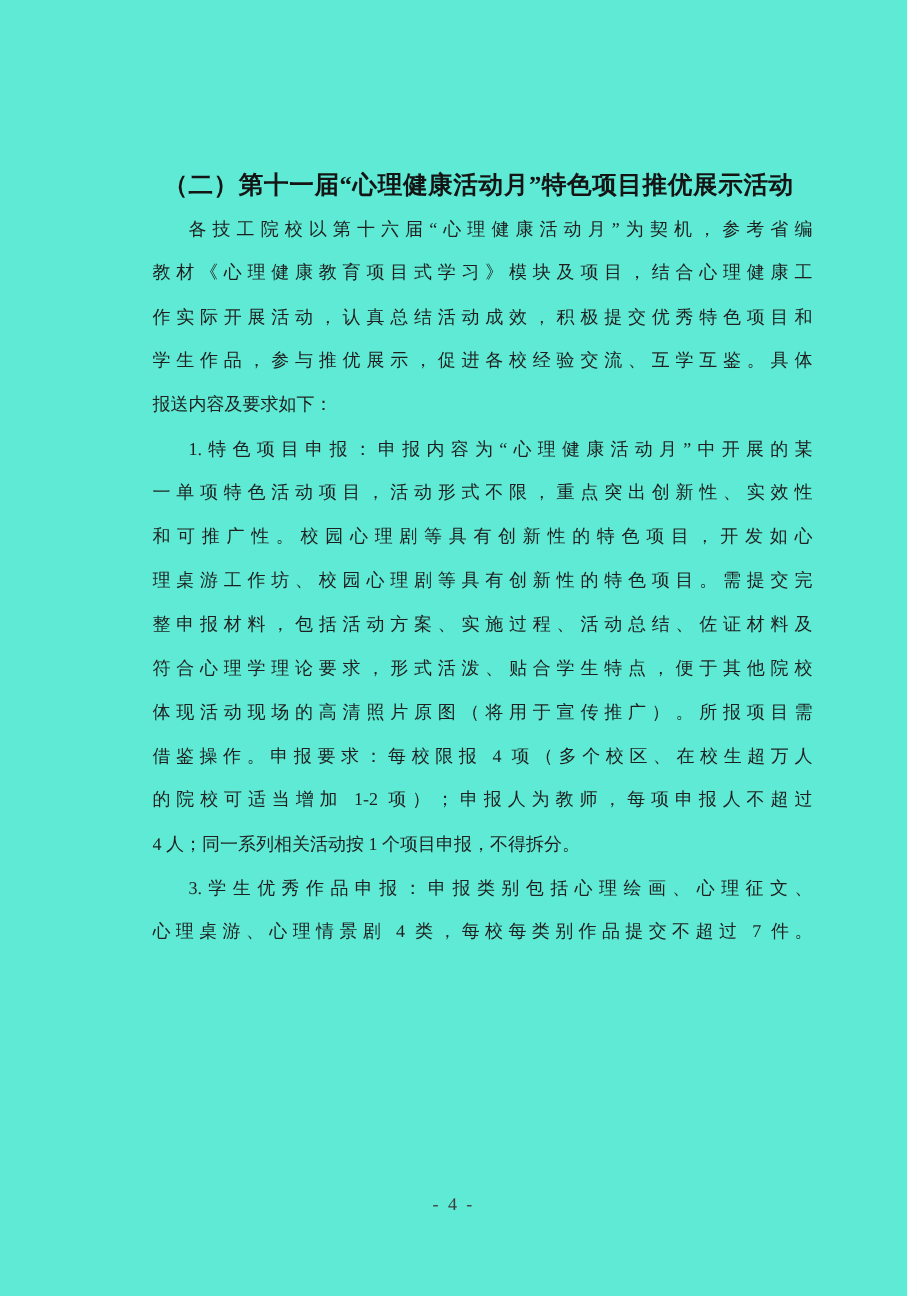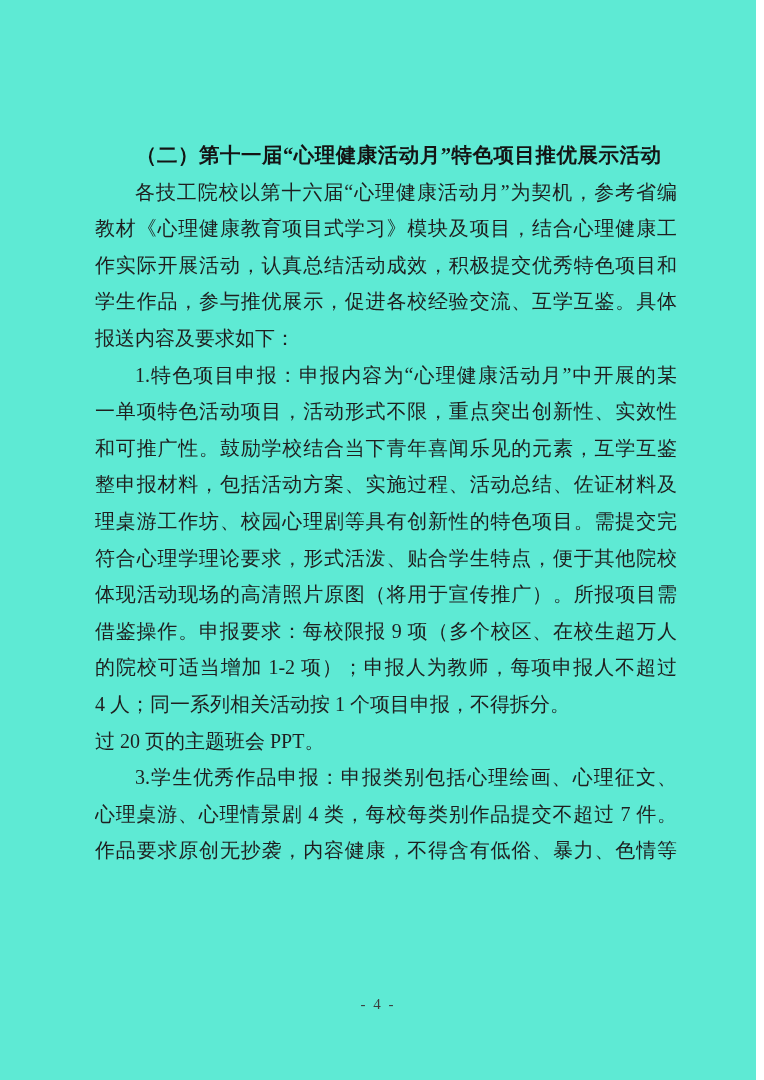--- a/index.html
+++ b/index.html
@@ -26,25 +26,26 @@
     margin: 0;
     font-size: 20.5px;
     font-weight: bold;
     color: #141414;
     line-height: 36.6px;
     text-indent: 2em;
     letter-spacing: 0.5px;
     white-space: nowrap;
   }
   .line {
-    font-size: 20px;
+    font-size: 15px;
     line-height: 36.6px;
     text-align: justify;
     text-align-last: justify;
     overflow: hidden;
+    margin-left: 32px;
   }
   .line.first {
     text-indent: 2em;
   }
   .line.last {
     text-align-last: left;
   }
   .footer {
     position: absolute;
     top: 996px;
@@ -63,28 +64,26 @@
   <div class="content">
     <h2 class="heading">（二）第十一届“心理健康活动月”特色项目推优展示活动</h2>
     <div>
         <div class="line first">各技工院校以第十六届“心理健康活动月”为契机，参考省编</div>
         <div class="line">教材《心理健康教育项目式学习》模块及项目，结合心理健康工</div>
         <div class="line">作实际开展活动，认真总结活动成效，积极提交优秀特色项目和</div>
         <div class="line">学生作品，参与推优展示，促进各校经验交流、互学互鉴。具体</div>
         <div class="line last">报送内容及要求如下：</div>
         <div class="line first">1.特色项目申报：申报内容为“心理健康活动月”中开展的某</div>
         <div class="line">一单项特色活动项目，活动形式不限，重点突出创新性、实效性</div>
-        <div class="line">和可推广性。鼓励学校结合当下青年喜闻乐见的元素，互学互鉴</div>
+        <div class="line">和可推广性。校园心理剧等具有创新性的特色项目，开发如心</div>
+        <div class="line">理桌游工作坊、校园心理剧等具有创新性的特色项目。需提交完</div>
         <div class="line">整申报材料，包括活动方案、实施过程、活动总结、佐证材料及</div>
-        <div class="line">理桌游工作坊、校园心理剧等具有创新性的特色项目。需提交完</div>
         <div class="line">符合心理学理论要求，形式活泼、贴合学生特点，便于其他院校</div>
         <div class="line">体现活动现场的高清照片原图（将用于宣传推广）。所报项目需</div>
-        <div class="line">借鉴操作。申报要求：每校限报 9 项（多个校区、在校生超万人</div>
+        <div class="line">借鉴操作。申报要求：每校限报 4 项（多个校区、在校生超万人</div>
         <div class="line">的院校可适当增加 1-2 项）；申报人为教师，每项申报人不超过</div>
         <div class="line last">4 人；同一系列相关活动按 1 个项目申报，不得拆分。</div>
-        <div class="line last">过 20 页的主题班会 PPT。</div>
         <div class="line first">3.学生优秀作品申报：申报类别包括心理绘画、心理征文、</div>
         <div class="line">心理桌游、心理情景剧 4 类，每校每类别作品提交不超过 7 件。</div>
-        <div class="line">作品要求原创无抄袭，内容健康，不得含有低俗、暴力、色情等</div>
       </div>
   </div>
   <div class="footer">- 4 -</div>
 </div>
 
 </body></html>

